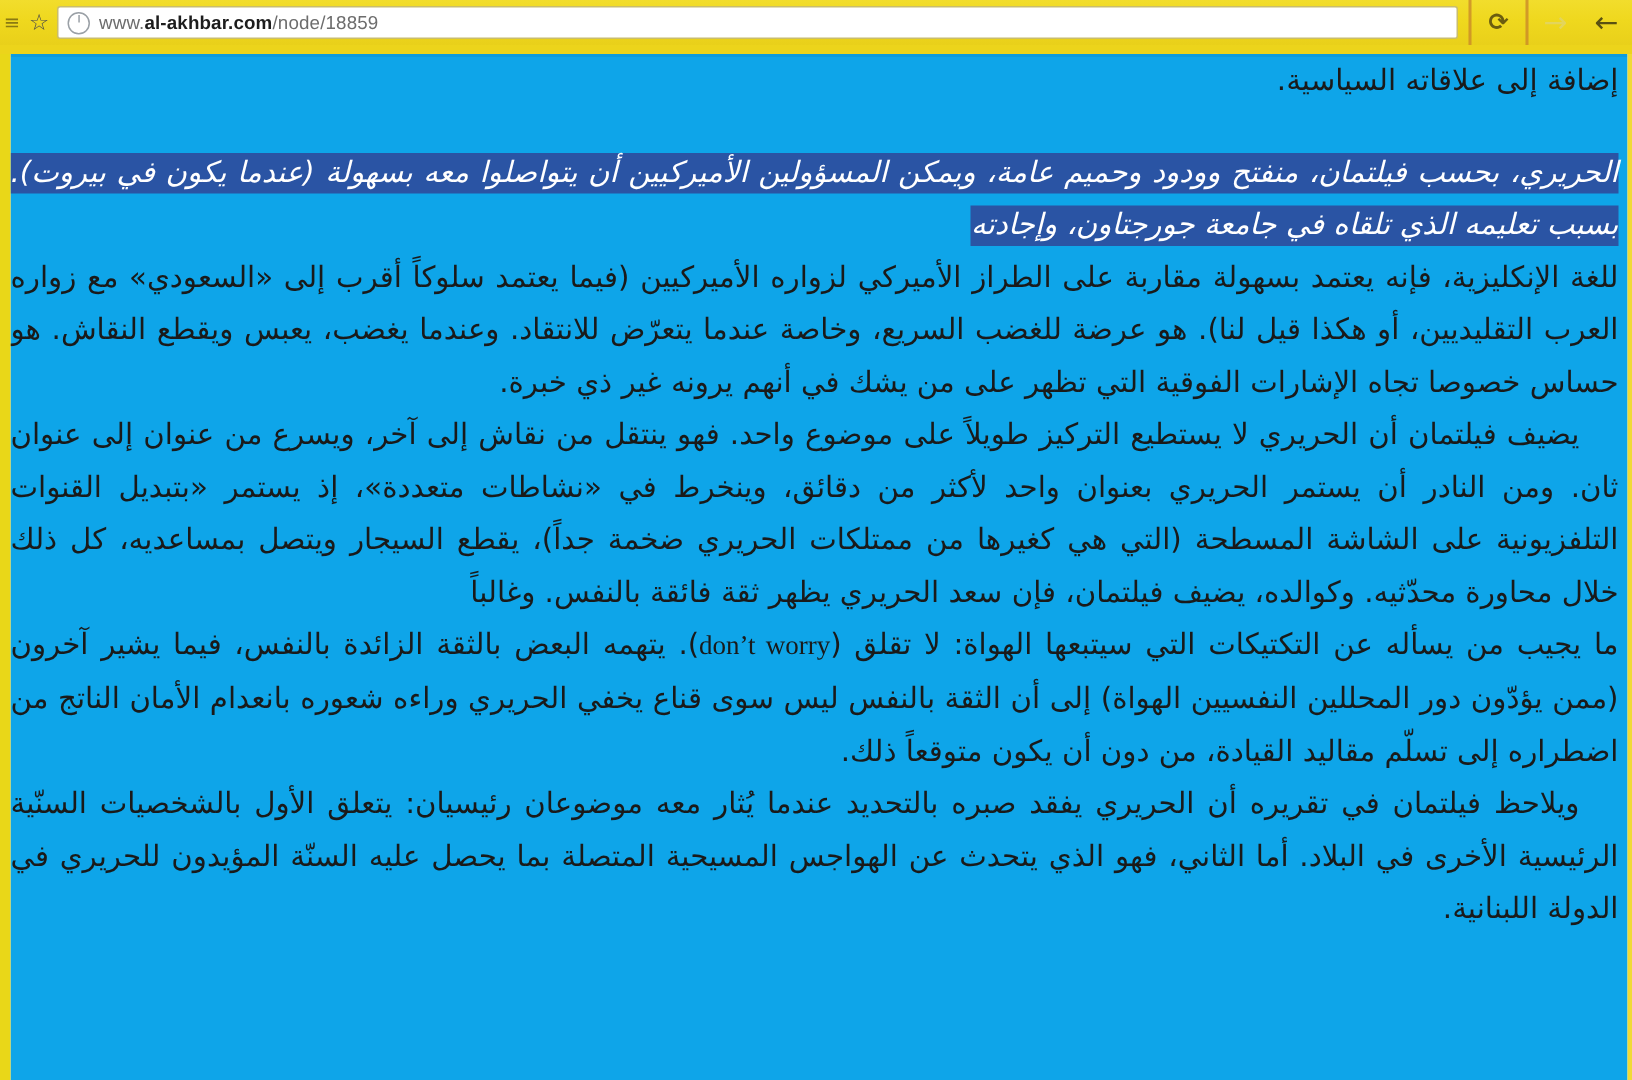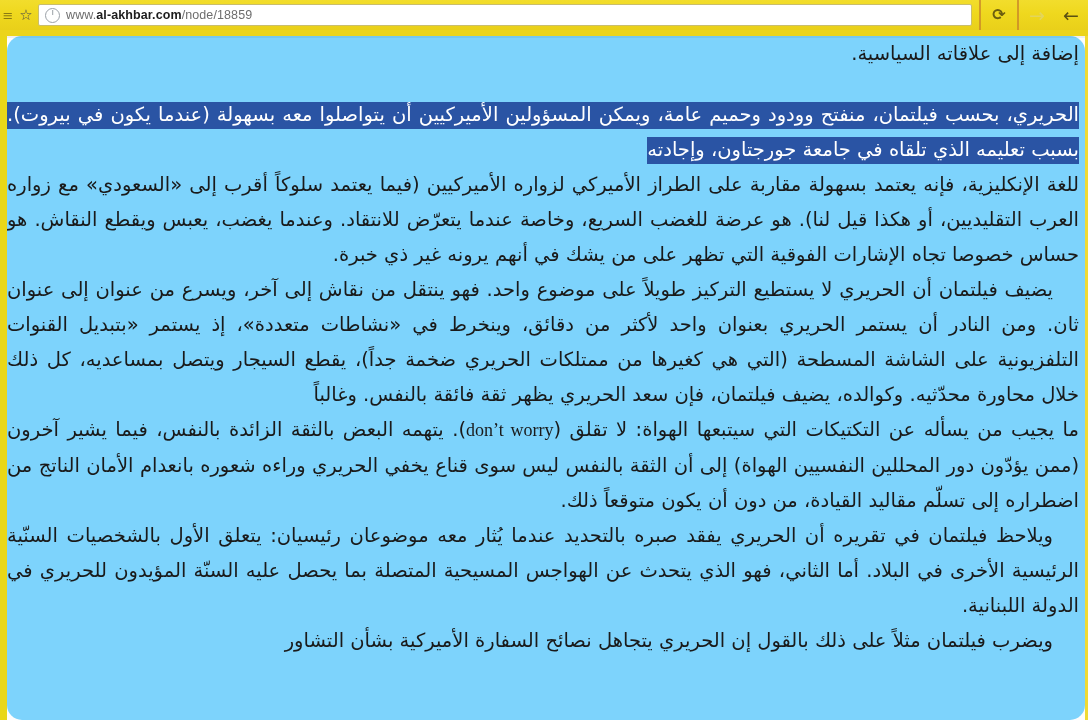--- a/index.html
+++ b/index.html
@@ -149,24 +149,23 @@
     font-size: 13px;
   }
 
   
   .page {
     position: absolute;
     top: 36px;
     left: 7px;
     width: 1078px;
     height: 684px;
-    background: #7dd3fc;
+    background: #0ea5e9;
     overflow: hidden;
     z-index: 5;
-    border-radius: 15px;
   }
 
   .article {
     direction: rtl;
     text-align: justify;
     font-family: "DejaVu Sans", "Liberation Sans", sans-serif;
     font-size: 19.5px;
     line-height: 35px;
     color: #1a1a1a;
     padding: 0 6px 0 0;
@@ -184,20 +183,21 @@
 
   .gap-sm { height: 26px; }
 
   
   .selected {
     background: #2a54a4;
     color: #ffffff;
     box-decoration-break: clone;
     -webkit-box-decoration-break: clone;
     padding: 1px 0 3px 0;
+    font-style: italic;
   }
 
   .latin {
     font-family: Liberation Serif, serif;
     font-size: 18px;
     direction: ltr;
     unicode-bidi: isolate;
   }
 
   
@@ -250,19 +250,18 @@
       <p class="para tail"><span class="selected">الحريري، بحسب فيلتمان، منفتح وودود وحميم عامة، ويمكن المسؤولين الأميركيين أن يتواصلوا معه بسهولة (عندما يكون في بيروت). بسبب تعليمه الذي تلقاه في جامعة جورجتاون، وإجادته</span></p>
 
       <p class="para tail">للغة الإنكليزية، فإنه يعتمد بسهولة مقاربة على الطراز الأميركي لزواره الأميركيين (فيما يعتمد سلوكاً أقرب إلى «السعودي» مع زواره العرب التقليديين، أو هكذا قيل لنا). هو عرضة للغضب السريع، وخاصة عندما يتعرّض للانتقاد. وعندما يغضب، يعبس ويقطع النقاش. هو حساس خصوصا تجاه الإشارات الفوقية التي تظهر على من يشك في أنهم يرونه غير ذي خبرة.</p>
 
       <p class="para">يضيف فيلتمان أن الحريري لا يستطيع التركيز طويلاً على موضوع واحد. فهو ينتقل من نقاش إلى آخر، ويسرع من عنوان إلى عنوان ثان. ومن النادر أن يستمر الحريري بعنوان واحد لأكثر من دقائق، وينخرط في «نشاطات متعددة»، إذ يستمر «بتبديل القنوات التلفزيونية على الشاشة المسطحة (التي هي كغيرها من ممتلكات الحريري ضخمة جداً)، يقطع السيجار ويتصل بمساعديه، كل ذلك خلال محاورة محدّثيه. وكوالده، يضيف فيلتمان، فإن سعد الحريري يظهر ثقة فائقة بالنفس. وغالباً</p>
 
       <p class="para tail"><span>ما يجيب من يسأله عن التكتيكات التي سيتبعها الهواة: لا تقلق (</span><span class="latin">don’t worry</span><span>). يتهمه البعض بالثقة الزائدة بالنفس، فيما يشير آخرون (ممن يؤدّون دور المحللين النفسيين الهواة) إلى أن الثقة بالنفس ليس سوى قناع يخفي الحريري وراءه شعوره بانعدام الأمان الناتج من اضطراره إلى تسلّم مقاليد القيادة، من دون أن يكون متوقعاً ذلك.</span></p>
 
       <p class="para">ويلاحظ فيلتمان في تقريره أن الحريري يفقد صبره بالتحديد عندما يُثار معه موضوعان رئيسيان: يتعلق الأول بالشخصيات السنّية الرئيسية الأخرى في البلاد. أما الثاني، فهو الذي يتحدث عن الهواجس المسيحية المتصلة بما يحصل عليه السنّة المؤيدون للحريري في الدولة اللبنانية.</p>
 
-      <p class="para">ويضرب فيلتمان مثلاً على ذلك بالقول إن الحريري يتجاهل نصائح السفارة الأميركية بشأن التشاور</p>
 
     </div>
   </div>
 
   <div class="scanline-top"></div>
 </div>
 
 </body></html>

